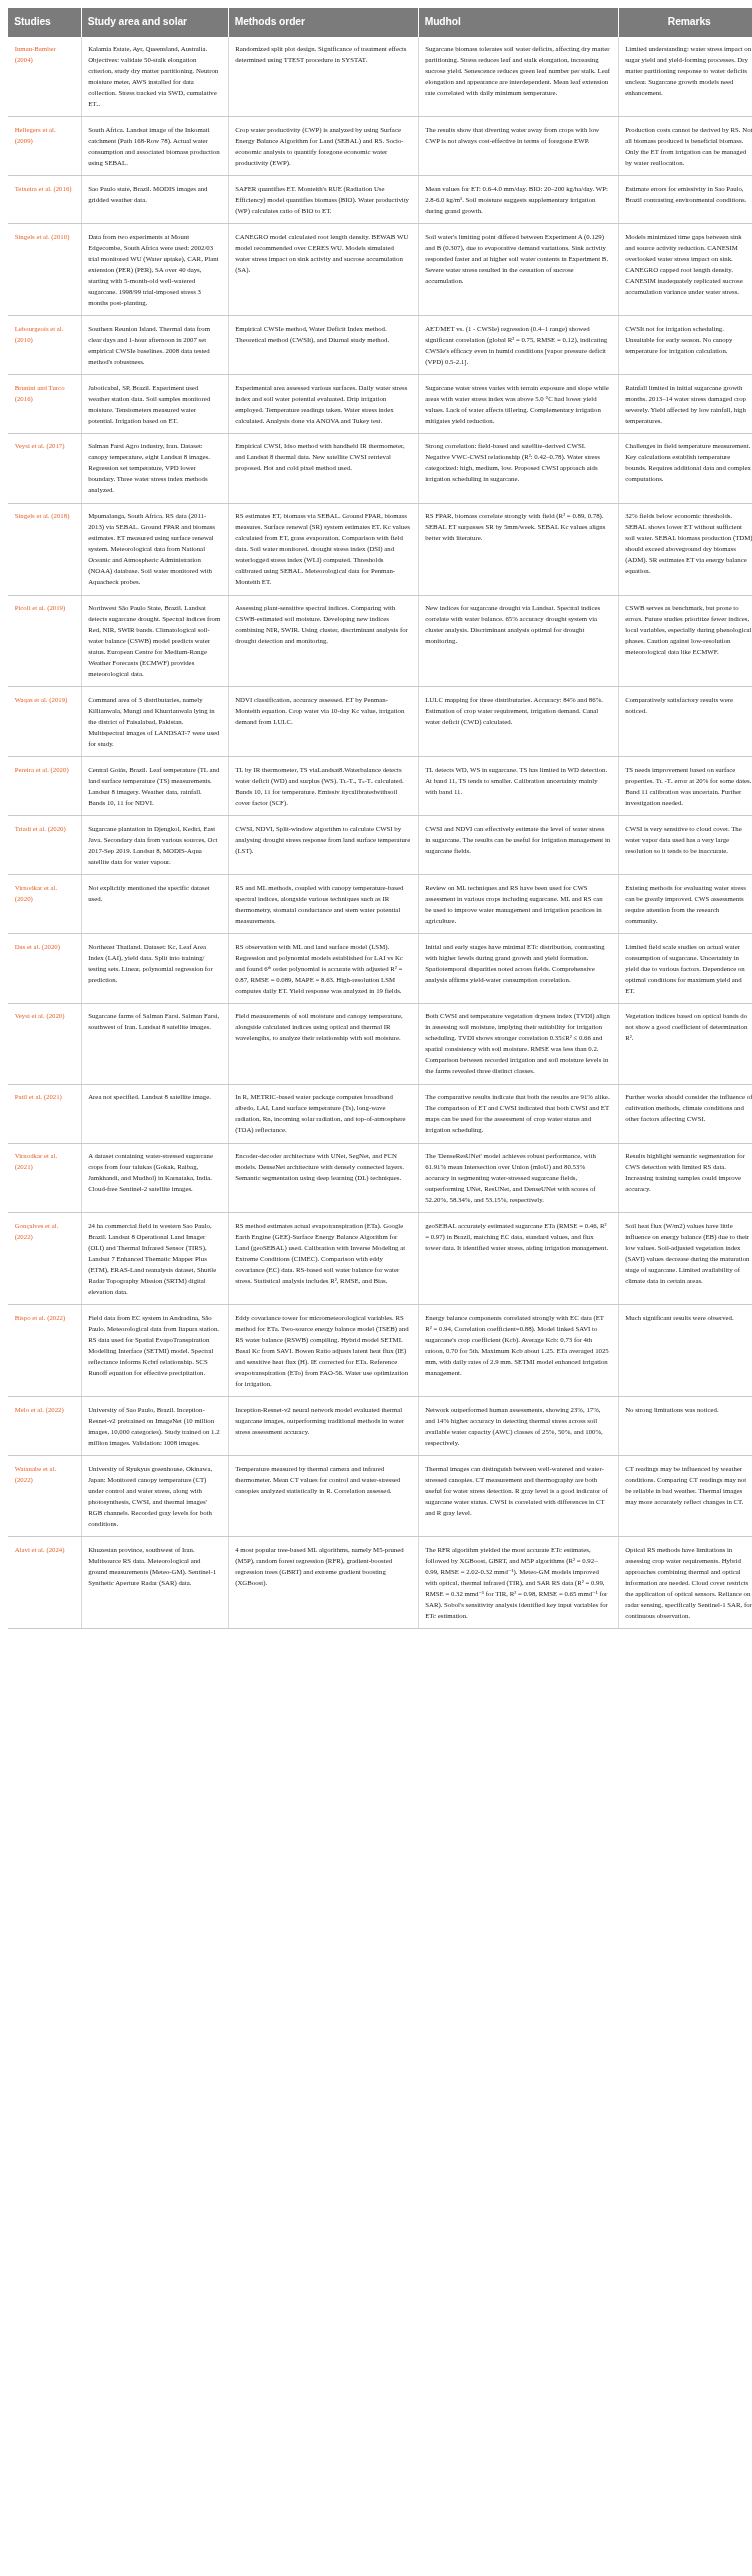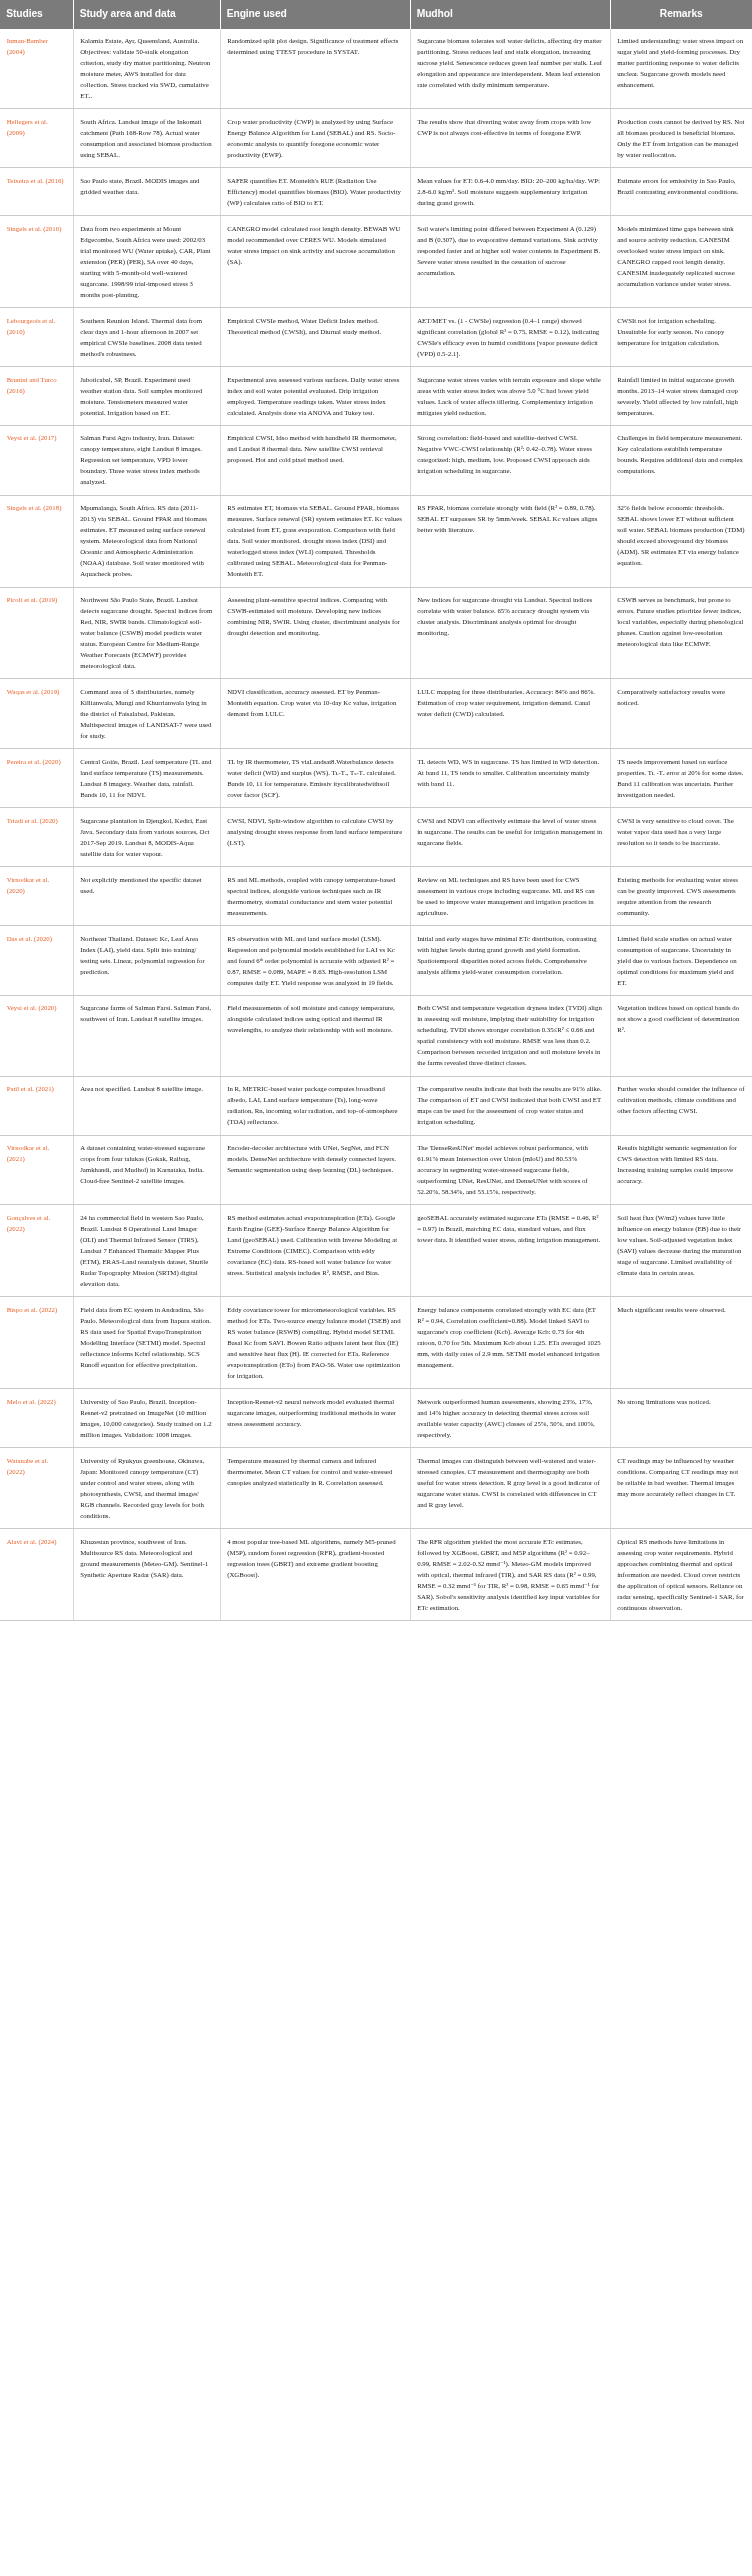--- a/index.html
+++ b/index.html
@@ -9,21 +9,21 @@
     padding: 0;
     background: #ffffff;
   }
   body {
     width: 752px;
     font-family: "Liberation Serif", "DejaVu Serif", serif;
     color: #1a1a1a;
   }
   .table-wrap {
     width: 752px;
-    padding: 0;
+    padding: 8px;
   }
   table.review-table {
     width: 752px;
     border-collapse: collapse;
     table-layout: fixed;
     font-size: 6.8px;
     line-height: 1.62;
   }
   table.review-table thead th {
     background: #7b7b7b;
@@ -74,22 +74,22 @@
     <colgroup>
       <col class="c-study">
       <col class="c-area">
       <col class="c-methods">
       <col class="c-results">
       <col class="c-remarks">
     </colgroup>
     <thead>
       <tr>
         <th>Studies</th>
-        <th>Study area and data</th>
-        <th>Engine used</th>
+        <th>Study area and solar</th>
+        <th>Methods order</th>
         <th>Mudhol</th>
         <th>Remarks</th>
       </tr>
     </thead>
     <tbody id="table-body">
         <tr>
           <td class="study-cell">Inman-Bamber (2004)</td>
           <td>Kalamia Estate, Ayr, Queensland, Australia. Objectives: validate 50-stalk elongation criterion, study dry matter partitioning. Neutron moisture meter, AWS installed for data collection. Stress tracked via SWD, cumulative ETₒ.</td>
           <td>Randomized split plot design. Significance of treatment effects determined using TTEST procedure in SYSTAT.</td>
           <td>Sugarcane biomass tolerates soil water deficits, affecting dry matter partitioning. Stress reduces leaf and stalk elongation, increasing sucrose yield. Senescence reduces green leaf number per stalk. Leaf elongation and appearance are interdependent. Mean leaf extension rate correlated with daily minimum temperature.</td>

